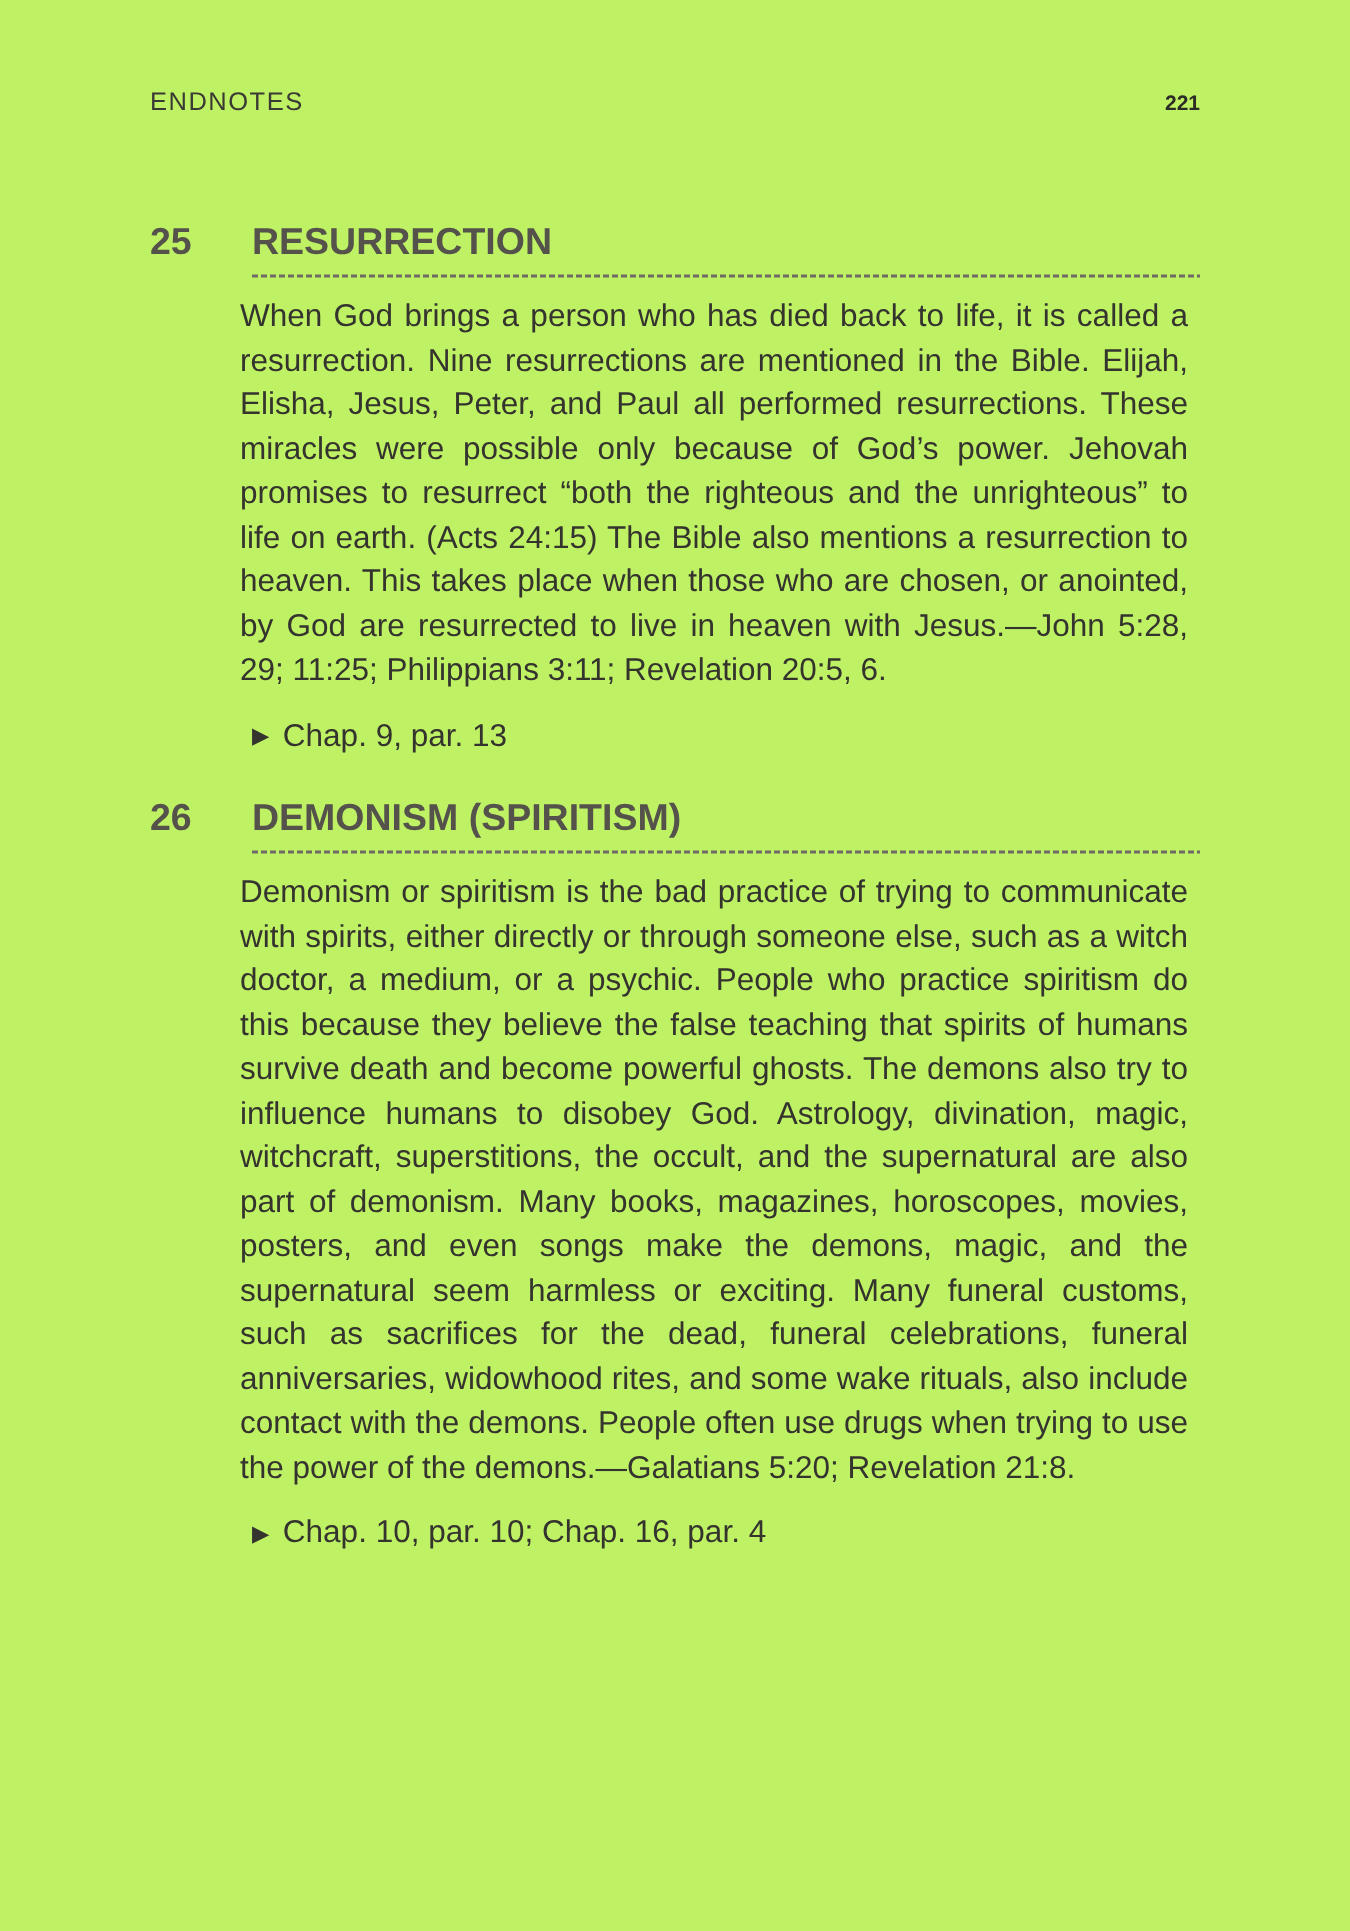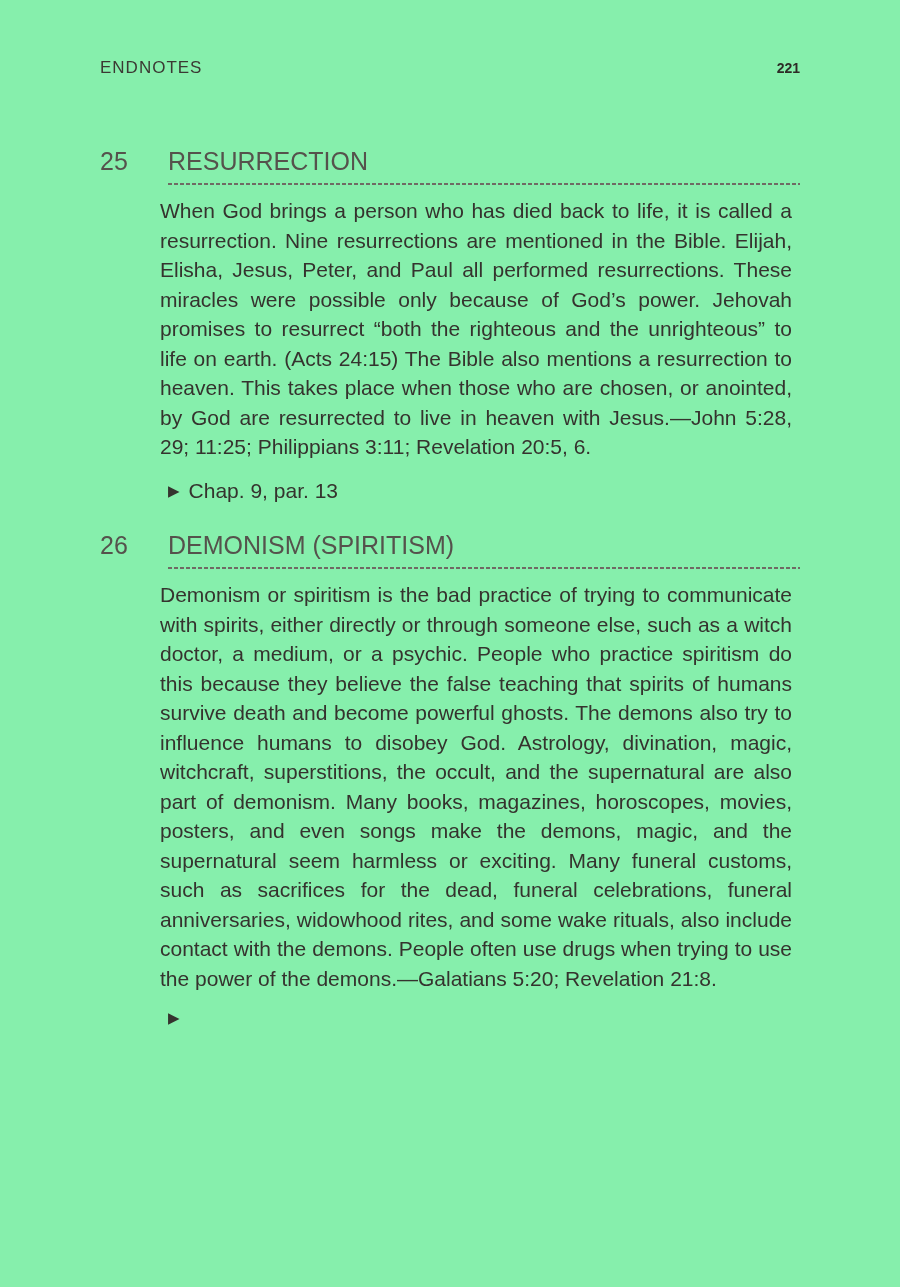--- a/index.html
+++ b/index.html
@@ -37,21 +37,21 @@
   .content {
     position: absolute;
     top: 146px;
     left: 100px;
     width: 700px;
   }
   .entry-heading {
     display: flex;
     align-items: baseline;
     font-size: 25px;
-    font-weight: normal;
+    font-weight: bold;
     color: #55524c;
     line-height: 1.25;
   }
   .entry-number {
     flex: 0 0 68px;
   }
   .entry-title-wrap {
     flex: 1;
     padding-bottom: 8px;
     background-image: repeating-linear-gradient(to right, #6f6b64 0 4px, rgba(0,0,0,0) 4px 6px);
@@ -80,21 +80,21 @@
     color: #35332e;
     line-height: 1;
   }
   .entry + .entry {
     margin-top: 27px;
   }
 </style>
 </head>
 <body>
 
-<div class="page" style="background: #86efac;">
+<div class="page" style="background: #bef264;">
 
   <header class="page-header">
     <span class="running-head">ENDNOTES</span>
     <span class="page-number">221</span>
   </header>
 
   <main class="content">
 
     <section class="entry">
       <div class="entry-heading">
@@ -109,18 +109,19 @@
     </section>
 
     <section class="entry">
       <div class="entry-heading">
         <span class="entry-number">26</span>
         <span class="entry-title-wrap"><span class="entry-title">DEMONISM (SPIRITISM)</span></span>
       </div>
       <p class="entry-body">Demonism or spiritism is the bad practice of trying to communicate with spirits, either directly or through someone else, such as a witch doctor, a medium, or a psychic. People who practice spiritism do this because they believe the false teaching that spirits of humans survive death and become powerful ghosts. The demons also try to influence humans to disobey God. Astrology, divination, magic, witchcraft, superstitions, the occult, and the supernatural are also part of demonism. Many books, magazines, horoscopes, movies, posters, and even songs make the demons, magic, and the supernatural seem harmless or exciting. Many funeral customs, such as sacrifices for the dead, funeral celebrations, funeral anniversaries, widowhood rites, and some wake rituals, also include contact with the demons. People often use drugs when trying to use the power of the demons.—Galatians 5:20; Revelation 21:8.</p>
       <div class="entry-ref">
         <span class="ref-arrow">▶</span>
+        <span class="ref-text">Chap. 10, par. 10; Chap. 16, par. 4</span>
       </div>
     </section>
 
   </main>
 
 </div>
 
 </body></html>

